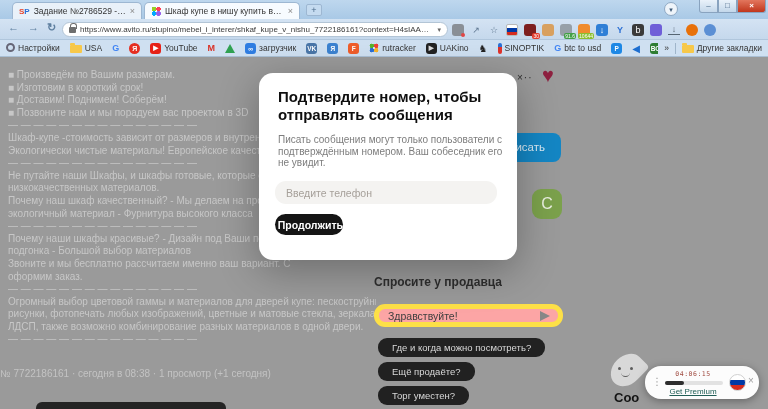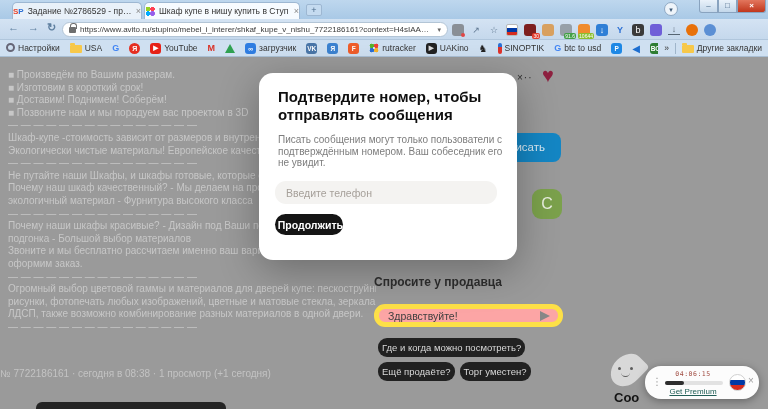--- a/index.html
+++ b/index.html
@@ -4,21 +4,21 @@
 <style>
   * { margin:0; padding:0; box-sizing:border-box; }
   html,body { background:#555; }
   body { font-family:"Liberation Sans", sans-serif; }
   .screen { position:relative; width:768px; height:409px; overflow:hidden; background:#9a9a9a; margin:0 auto; }
 
   
   .tabstrip { position:absolute; left:0; top:0; width:768px; height:19px;
     background:linear-gradient(#bed7ee,#a9c9e6); }
   .tab { position:absolute; top:2px; height:17px; border-radius:5px 5px 0 0;
-    display:flex; align-items:center; gap:4px; padding:0 0; font-size:8.5px; color:#333;
+    display:flex; align-items:center; gap:4px; padding:0 6px; font-size:8.5px; color:#333;
     border:1px solid #9db7d2; border-bottom:none; }
   .tab-title { flex:1; white-space:nowrap; overflow:hidden; text-overflow:ellipsis; }
   .tab-close { color:#8a8a8a; font-size:9px; line-height:9px; cursor:default; }
   .tab1 { left:12px; width:130px; background:#e9f1f9; }
   .tab2 { left:144px; width:156px; background:#f7fbff; }
   .fav-sp { font-size:8px; font-weight:bold; color:#2b6fd4; display:inline-block; }
   .fav-sp::first-letter { color:#e8442c; }
   .fav-dots { width:10px; height:10px; flex:0 0 10px; background:
       radial-gradient(circle at 3px 3px, #97cf26 0 2.2px, transparent 2.5px),
       radial-gradient(circle at 7.5px 3px, #ff4053 0 2.2px, transparent 2.5px),
@@ -93,21 +93,21 @@
   .seller-avatar { position:absolute; left:532px; top:132px; width:30px; height:30px; border-radius:9px;
     background:#7ba14c; color:#e9efe0; font-size:16px; display:flex; align-items:center; justify-content:center; }
 
   .ask-title { position:absolute; left:374px; top:218px; font-size:12px; font-weight:bold; color:#2e2e2e; }
   .chat-input { position:absolute; left:374px; top:247px; width:189px; height:23px; border-radius:11px;
     background:#fca5a5; border:5px solid #fde047; font-family:"Liberation Sans",sans-serif;
     font-size:10.5px; color:#3f3f3f; padding:0 22px 0 9px; outline:none; }
   .send-arrow { position:absolute; left:540px; top:254px; width:0; height:0;
     border-left:10px solid #878787; border-top:5px solid transparent; border-bottom:5px solid transparent; }
   .pills { position:absolute; left:378px; top:281px; width:164px; display:flex; flex-wrap:wrap; gap:5px; }
-  .pill { background:#212121; color:#d9d9d9; font-size:9.5px; line-height:19px; padding:0 4px; border-radius:9px; white-space:nowrap; }
+  .pill { background:#212121; color:#d9d9d9; font-size:9.5px; line-height:19px; padding:0 14px; border-radius:9px; white-space:nowrap; }
 
   .flame { position:absolute; left:613px; top:295px; width:28px; height:36px; background:#d8d8d8;
     border-radius:50% 4px 50% 50%; transform:rotate(45deg); }
   .flame-face { position:absolute; left:616px; top:310px; width:22px; height:14px; transform:none; }
   .flame-face .eye { position:absolute; top:0; width:3px; height:3px; border-radius:50%; background:#5d5d5d; }
   .flame-face .e1 { left:2px; } .flame-face .e2 { left:14px; }
   .flame-face .smile { position:absolute; left:5px; top:4px; width:9px; height:6px;
     border:1.6px solid #5d5d5d; border-top:none; border-left:none; border-right:none; border-radius:0 0 8px 8px; }
   .soo { position:absolute; left:614px; top:333px; font-size:13px; font-weight:bold; color:#141414; }
 
@@ -280,20 +280,21 @@
     <div class="desc" id="desc">
         <div class="desc-line">■ Произведём по Вашим размерам.</div>
         <div class="desc-line">■ Изготовим в короткий срок!</div>
         <div class="desc-line">■ Доставим! Поднимем! Соберём!</div>
         <div class="desc-line">■ Позвоните нам и мы порадуем вас проектом в 3D</div>
         <div class="desc-line">— — — — — — — — — — — — — — —</div>
         <div class="desc-line">Шкаф-купе -стоимость зависит от размеров и внутреннего</div>
         <div class="desc-line">Экологически чистые материалы! Европейское качество!</div>
         <div class="desc-line">— — — — — — — — — — — — — — —</div>
         <div class="desc-line">Не путайте наши Шкафы, и шкафы готовые, которые сделан</div>
+        <div class="desc-line">низкокачественных материалов.</div>
         <div class="desc-line">Почему наш шкаф качественный? - Мы делаем на проф обор</div>
         <div class="desc-line">экологичный материал - Фурнитура высокого класса</div>
         <div class="desc-line">— — — — — — — — — — — — — — —</div>
         <div class="desc-line">Почему наши шкафы красивые? - Дизайн под Ваши пожелан</div>
         <div class="desc-line">подгонка - Большой выбор материалов</div>
         <div class="desc-line">Звоните и мы бесплатно рассчитаем именно ваш вариант. С</div>
         <div class="desc-line">оформим заказ.</div>
         <div class="desc-line">— — — — — — — — — — — — — — —</div>
         <div class="desc-line">Огромный выбор цветовой гаммы и материалов для дверей купе: пескоструйные</div>
         <div class="desc-line">рисунки, фотопечать любых изображений, цветные и матовые стекла, зеркала,</div>

